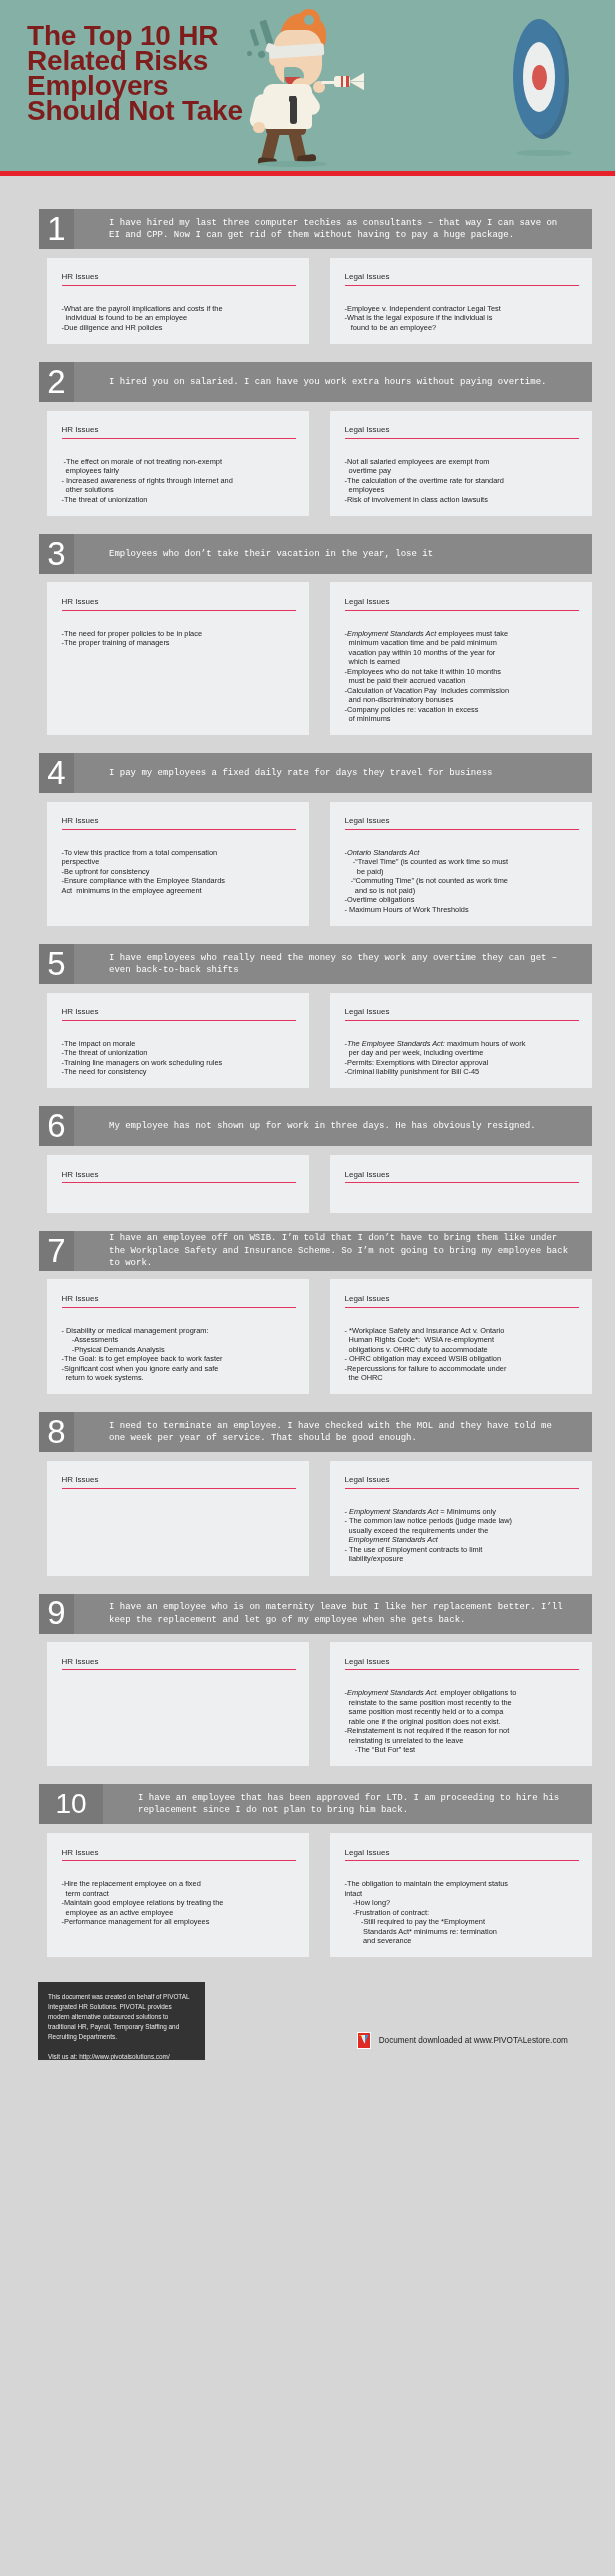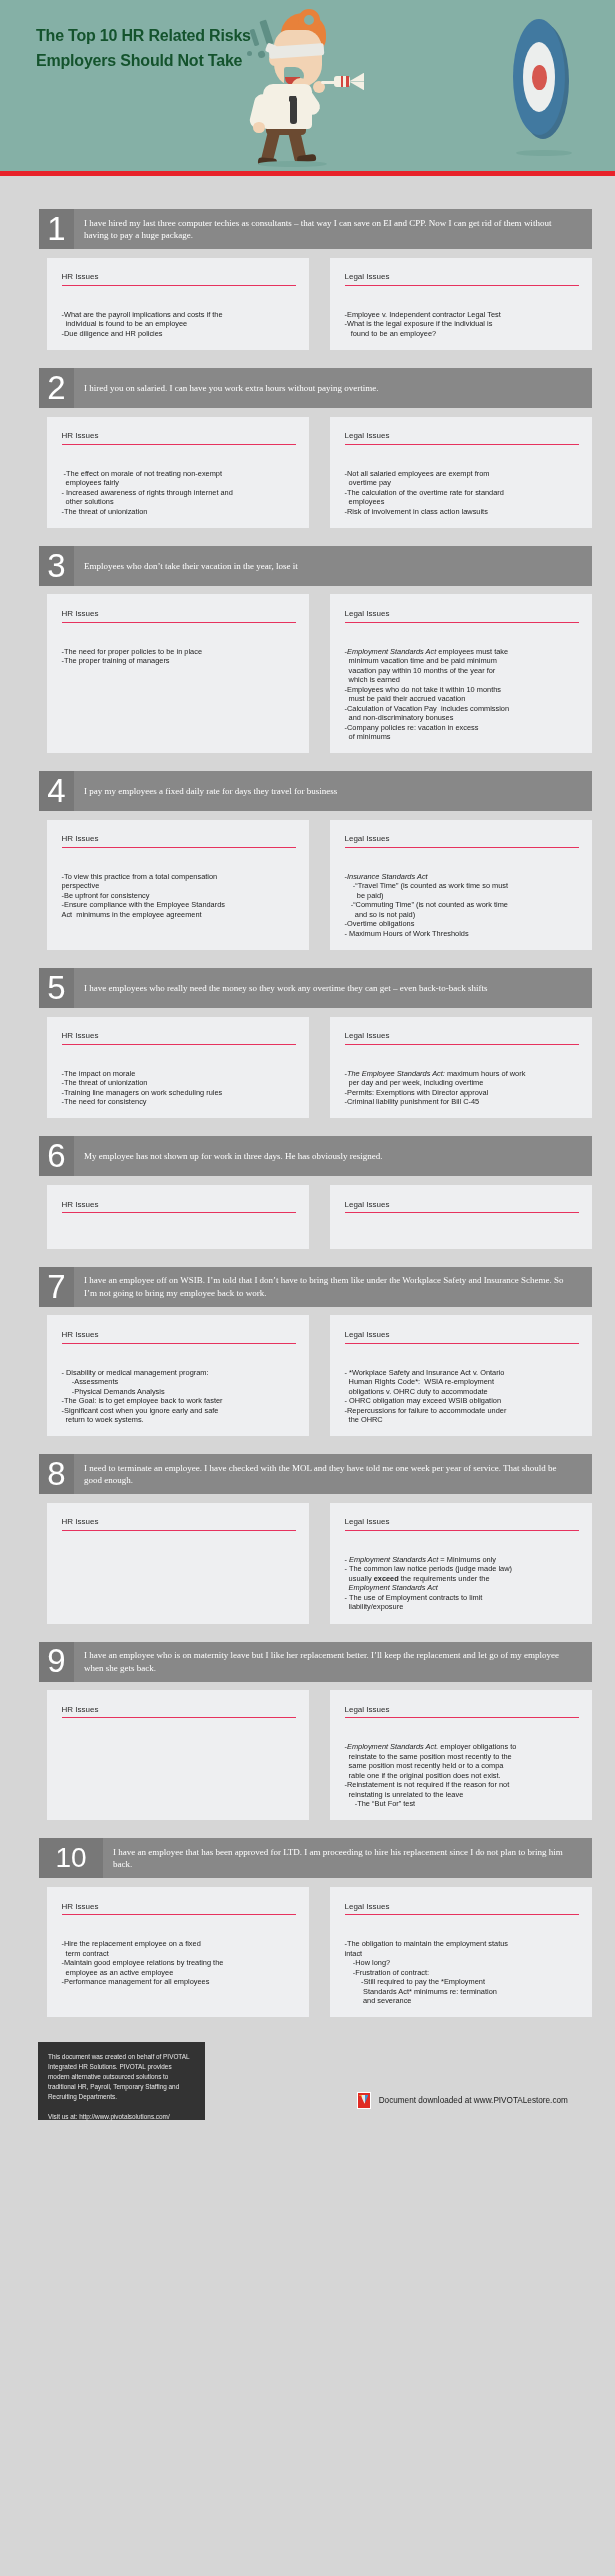--- a/index.html
+++ b/index.html
@@ -16,25 +16,25 @@
   
   .hero {
     position: relative;
     width: 615px;
     height: 176px;
     background: #85b0a6;
     overflow: hidden;
   }
   .hero-title {
     position: absolute;
-    left: 36px;
+    left: 27px;
     top: 23px;
     width: 217px;
-    color: #14532d;
-    font-size: 16px;
+    color: #7f1d1d;
+    font-size: 28px;
     font-weight: bold;
     line-height: 25px;
     letter-spacing: -0.2px;
     font-family: "Liberation Sans", sans-serif;
   }
   .hero-rule {
     position: absolute;
     left: 0; top: 171px;
     width: 615px; height: 5px;
     background: #e8222a;
@@ -215,53 +215,54 @@
   }
   .banner-num.wide { flex: 0 0 64px; font-size: 28px; }
   .banner-text {
     flex: 1 1 auto;
     color: #ffffff;
     font-size: 9px;
     line-height: 12.3px;
     padding: 0 23px 0 10px;
     display: flex;
     align-items: center;
-    font-family: Liberation Serif, serif;
+    font-family: Liberation Mono, monospace;
+    margin-left: 25px;
   }
 
   .cards {
     display: flex;
     gap: 21px;
     margin: 8.7px 23px 0 47px;
   }
   .card {
     flex: 1 1 0;
     background: #eeeff1;
     padding: 14.5px 13px 11.6px 14.5px;
   }
   .card-title {
     font-size: 8px;
     color: #2b2b2b;
     padding-bottom: 3.6px;
     border-bottom: 1.2px solid #e6325e;
     display: block;
-    margin-bottom: 24px;
+    margin-bottom: 18px;
     font-family: "Liberation Sans", sans-serif;
   }
   .card-list { list-style: none; margin: 0; padding: 0; }
   .card-list li {
     font-size: 7.4px;
     line-height: 9.5px;
     color: #1c1c1c;
     margin-bottom: 0px;
     white-space: pre-wrap;
     font-family: "Liberation Sans", sans-serif;
   }
   .card-list li em { font-style: italic; }
-  .card-list li b { font-weight: bold; }
+  .card-list li b { font-weight: normal; }
 
   
   .footer { position: relative; margin-top: 19px; height: 108px; }
   .footer-box {
     position: absolute;
     left: 38px; top: 5.8px;
     width: 167px; height: 78px;
     background: #333333;
     color: #e8e8e8;
     font-size: 6.4px;
@@ -446,21 +447,21 @@
             <li>-To view this practice from a total compensation
 perspective</li>
             <li>-Be upfront for consistency</li>
             <li>-Ensure compliance with the Employee Standards
 Act  minimums in the employee agreement</li>
           </ul>
         </div>
         <div class="card">
           <span class="card-title">Legal Issues</span>
           <ul class="card-list">
-            <li>-<em>Insurance Standards Act</em></li>
+            <li>-<em>Ontario Standards Act</em></li>
             <li>    -“Travel Time” (is counted as work time so must
       be paid)</li>
             <li>   -“Commuting Time” (is not counted as work time
      and so is not paid)</li>
             <li>-Overtime obligations</li>
             <li>- Maximum Hours of Work Thresholds</li>
           </ul>
         </div>
       </div>
     </div>

